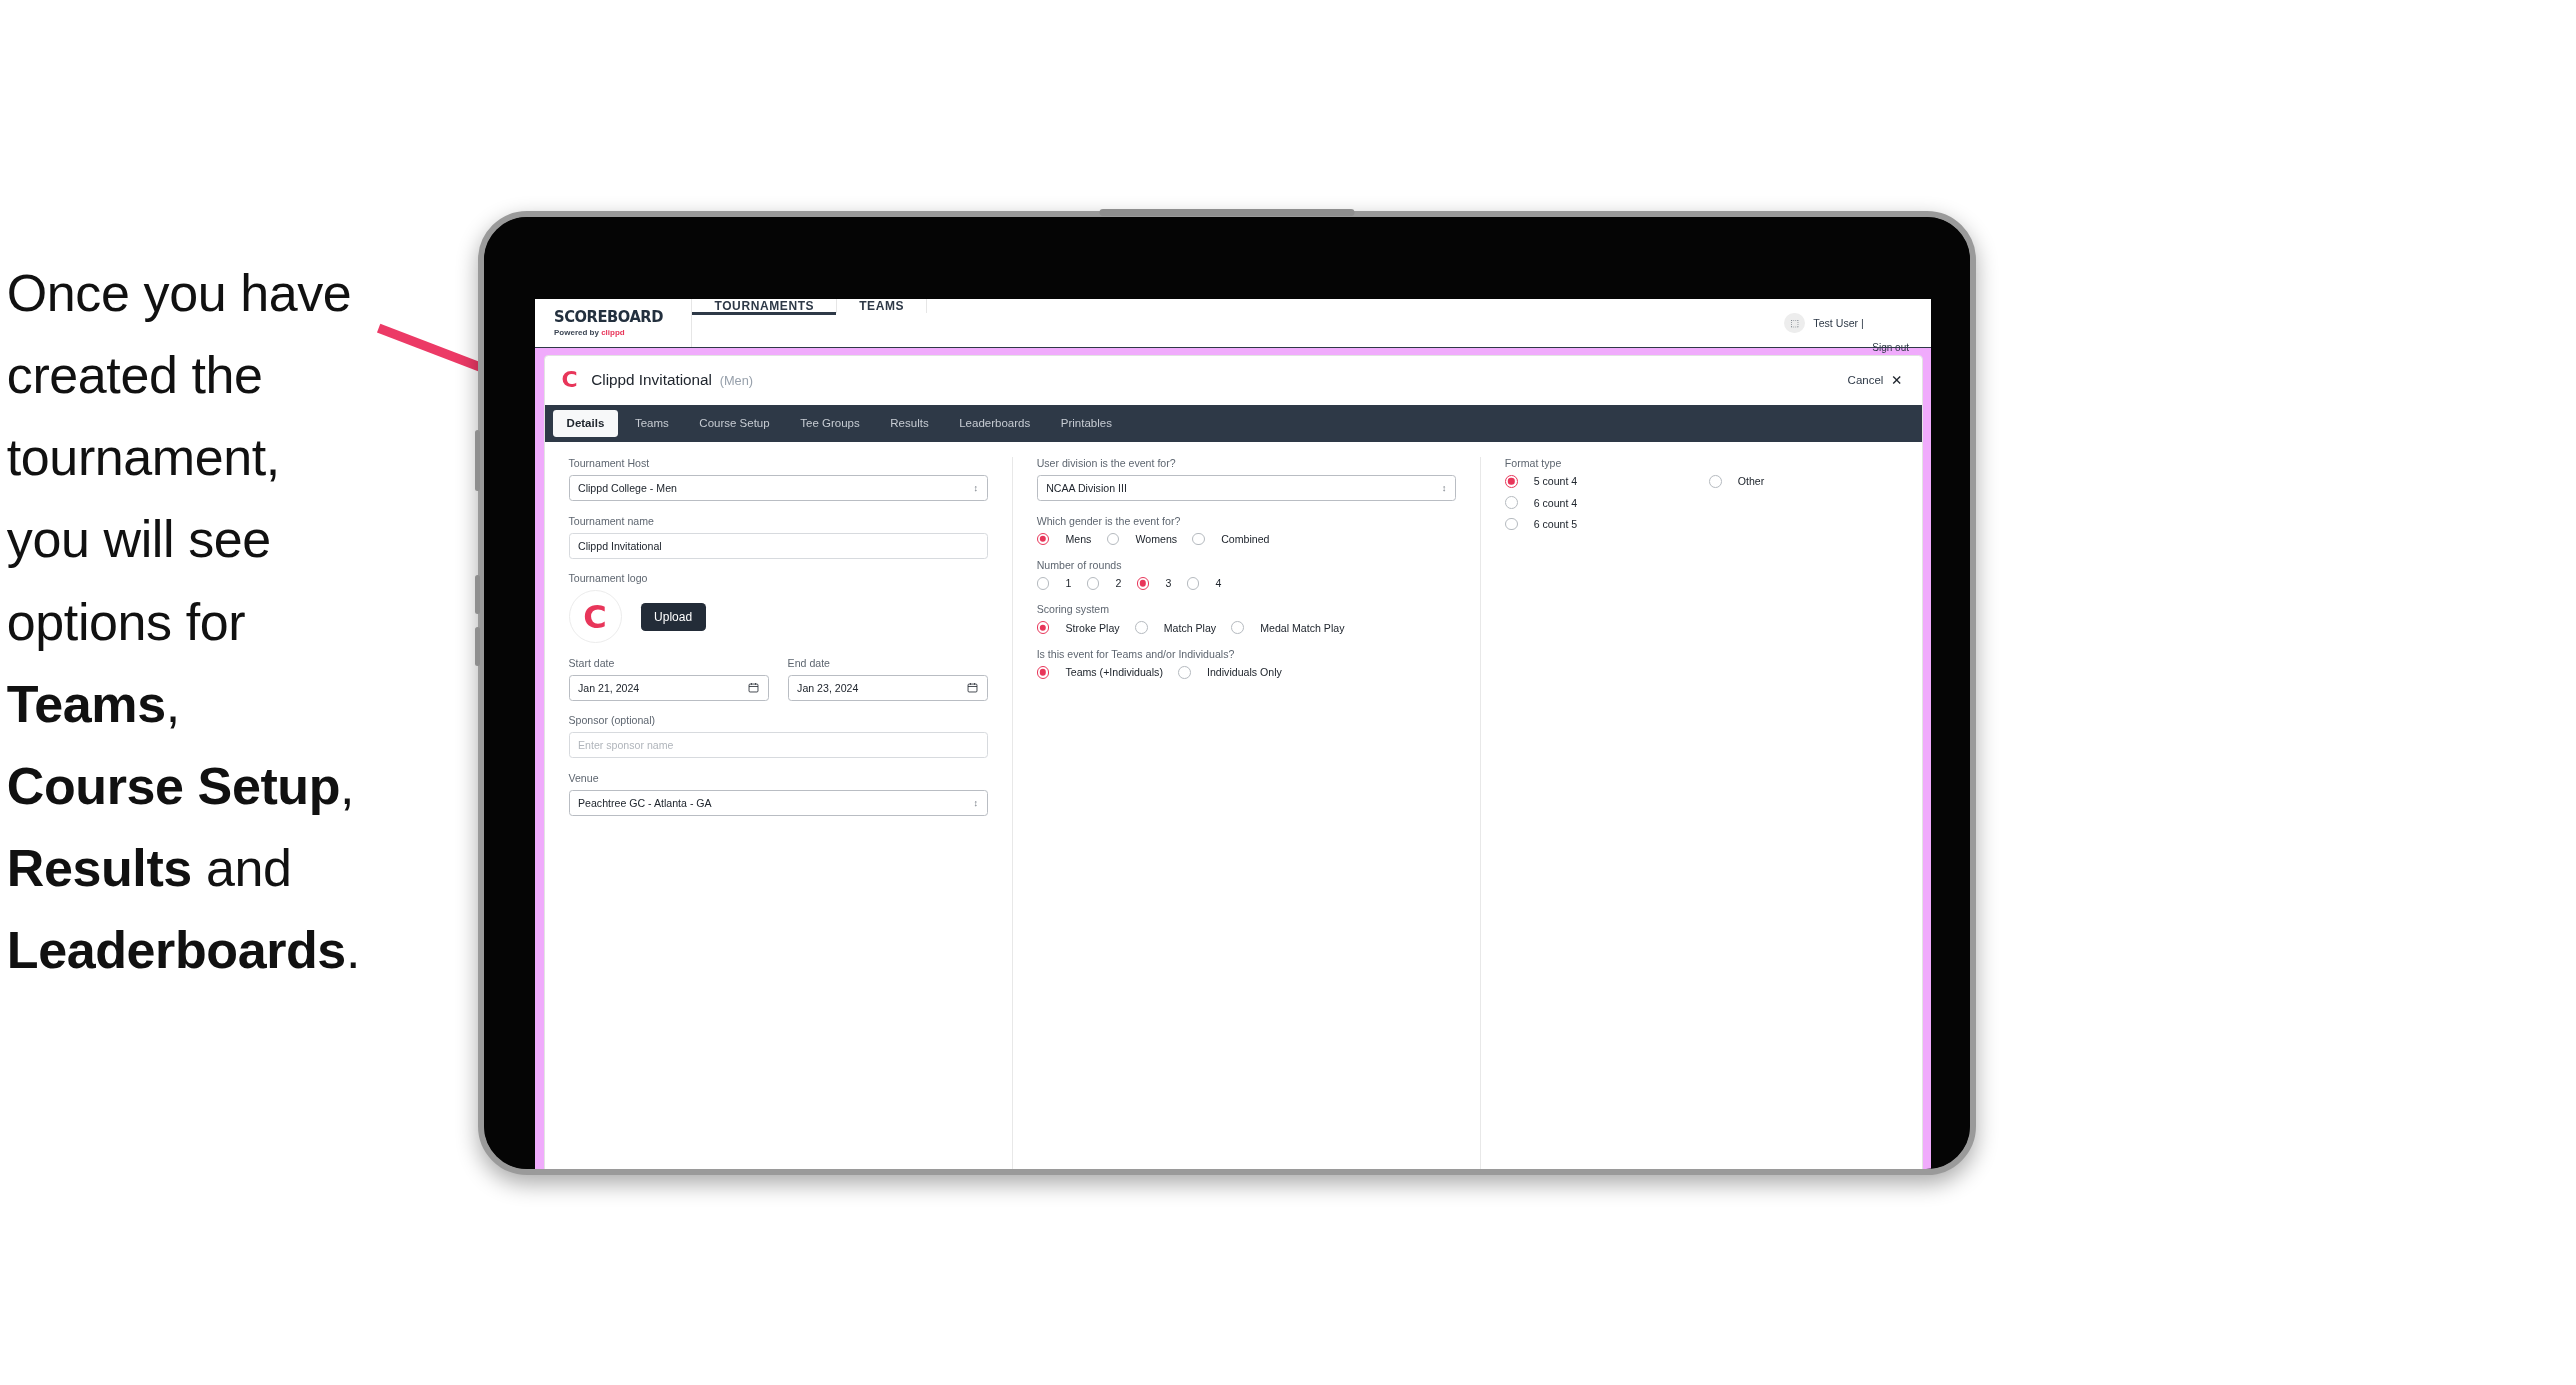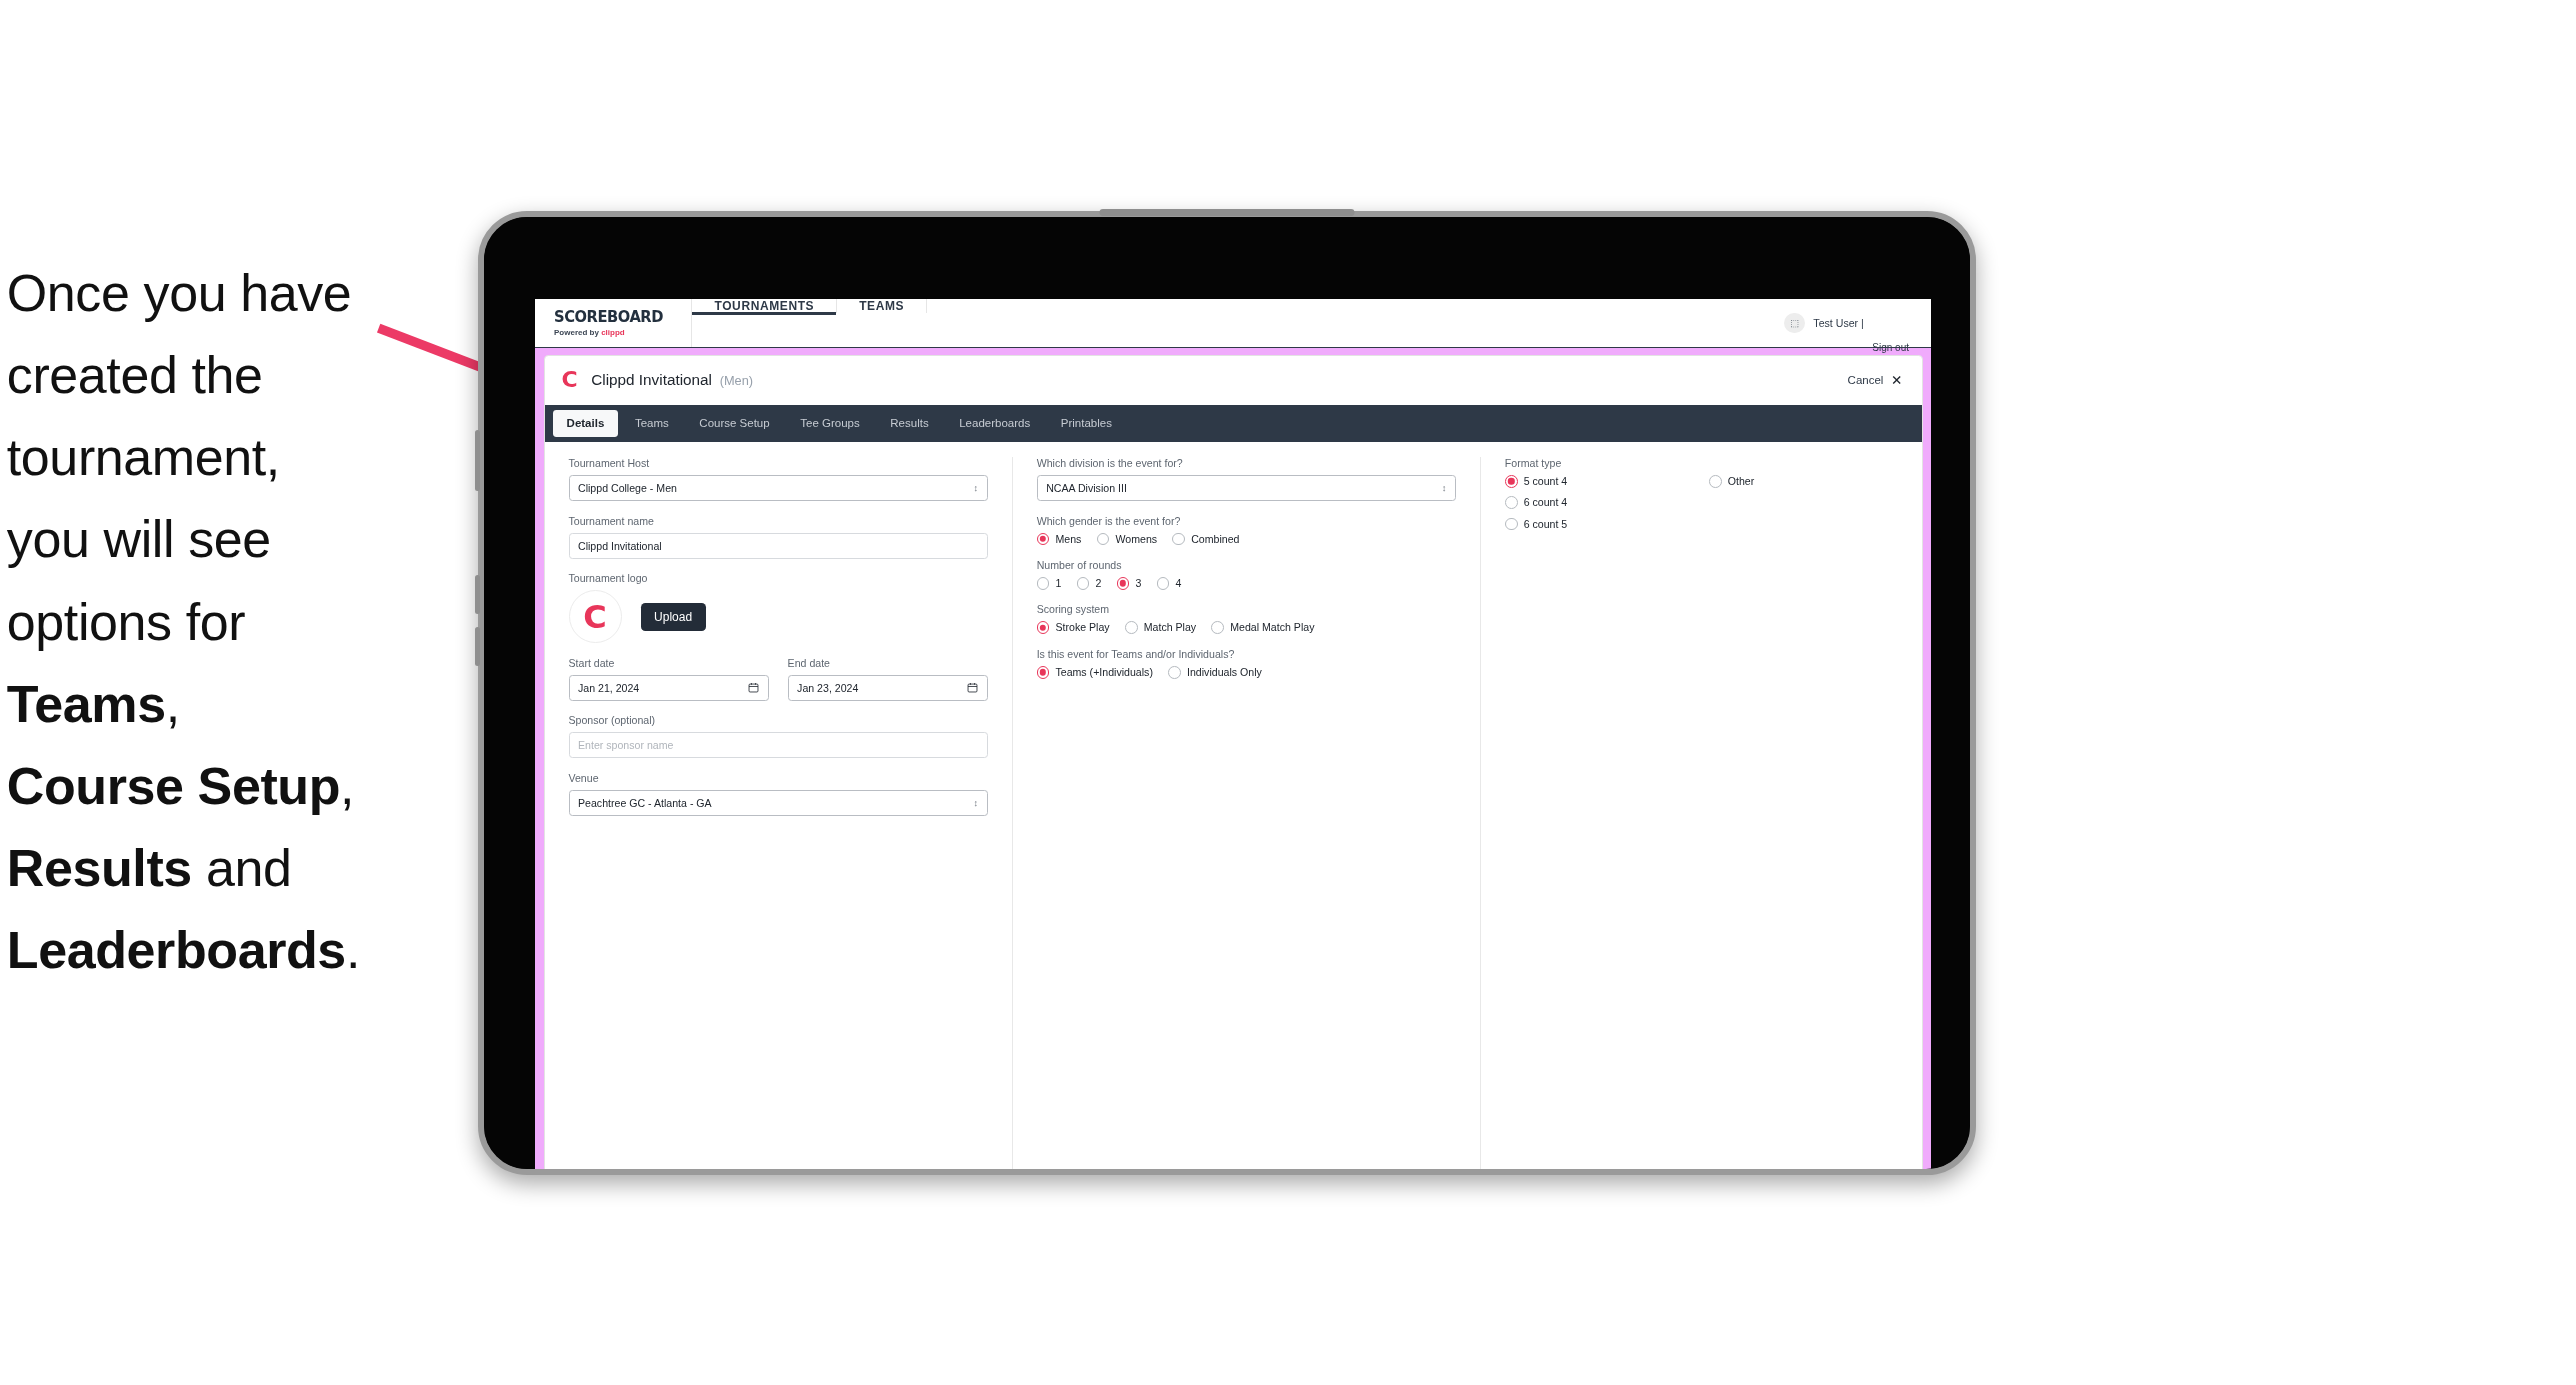--- a/index.html
+++ b/index.html
@@ -206,21 +206,21 @@
     font-family:"DejaVu Sans", sans-serif;
     font-size: 32px; font-weight:700; color:#e8365a; line-height:1;
   }
   .upload-btn {
     background:#232c38; color:#fff; font-size: 12px;
     padding: 6.8px 13.6px; border-radius: 4.3px; cursor:pointer; font-weight:400;
   }
 
   
   .radios { display:flex; align-items:center; flex-wrap: wrap; gap: 5.1px 6.8px; }
-  .radio { display:flex; gap:6px; cursor:pointer; margin-right: 8.5px; }
+  .radio { display:flex; align-items:center; gap:16px; cursor:pointer; margin-right: 8.5px; }
   .dot {
     width: 12.8px; height: 12.8px; border-radius:50%;
     border: 1.4px solid #b5babf; background:#fff;
     flex: none; position: relative;
   }
   .dot.on { border-color:#e8365a; }
   .dot.on::after {
     content:""; position:absolute; left:50%; top:50%;
     transform: translate(-50%,-50%);
     width: 6.4px; height: 6.4px; border-radius:50%; background:#e8365a;
@@ -400,21 +400,21 @@
                   <span>Peachtree GC - Atlanta - GA</span>
                   <span class="caret">↕</span>
                 </div>
               </div>
 
             </div>
 
             <div class="col col2">
 
               <div class="fgroup">
-                <div class="flabel">Which division is the event for?</div>
+                <div class="flabel">User division is the event for?</div>
                 <div class="input">
                   <span>NCAA Division III</span>
                   <span class="caret">↕</span>
                 </div>
               </div>
 
               <div class="fgroup">
                 <div class="flabel">Which gender is the event for?</div>
                 <div class="radios">
                   <div class="radio">

